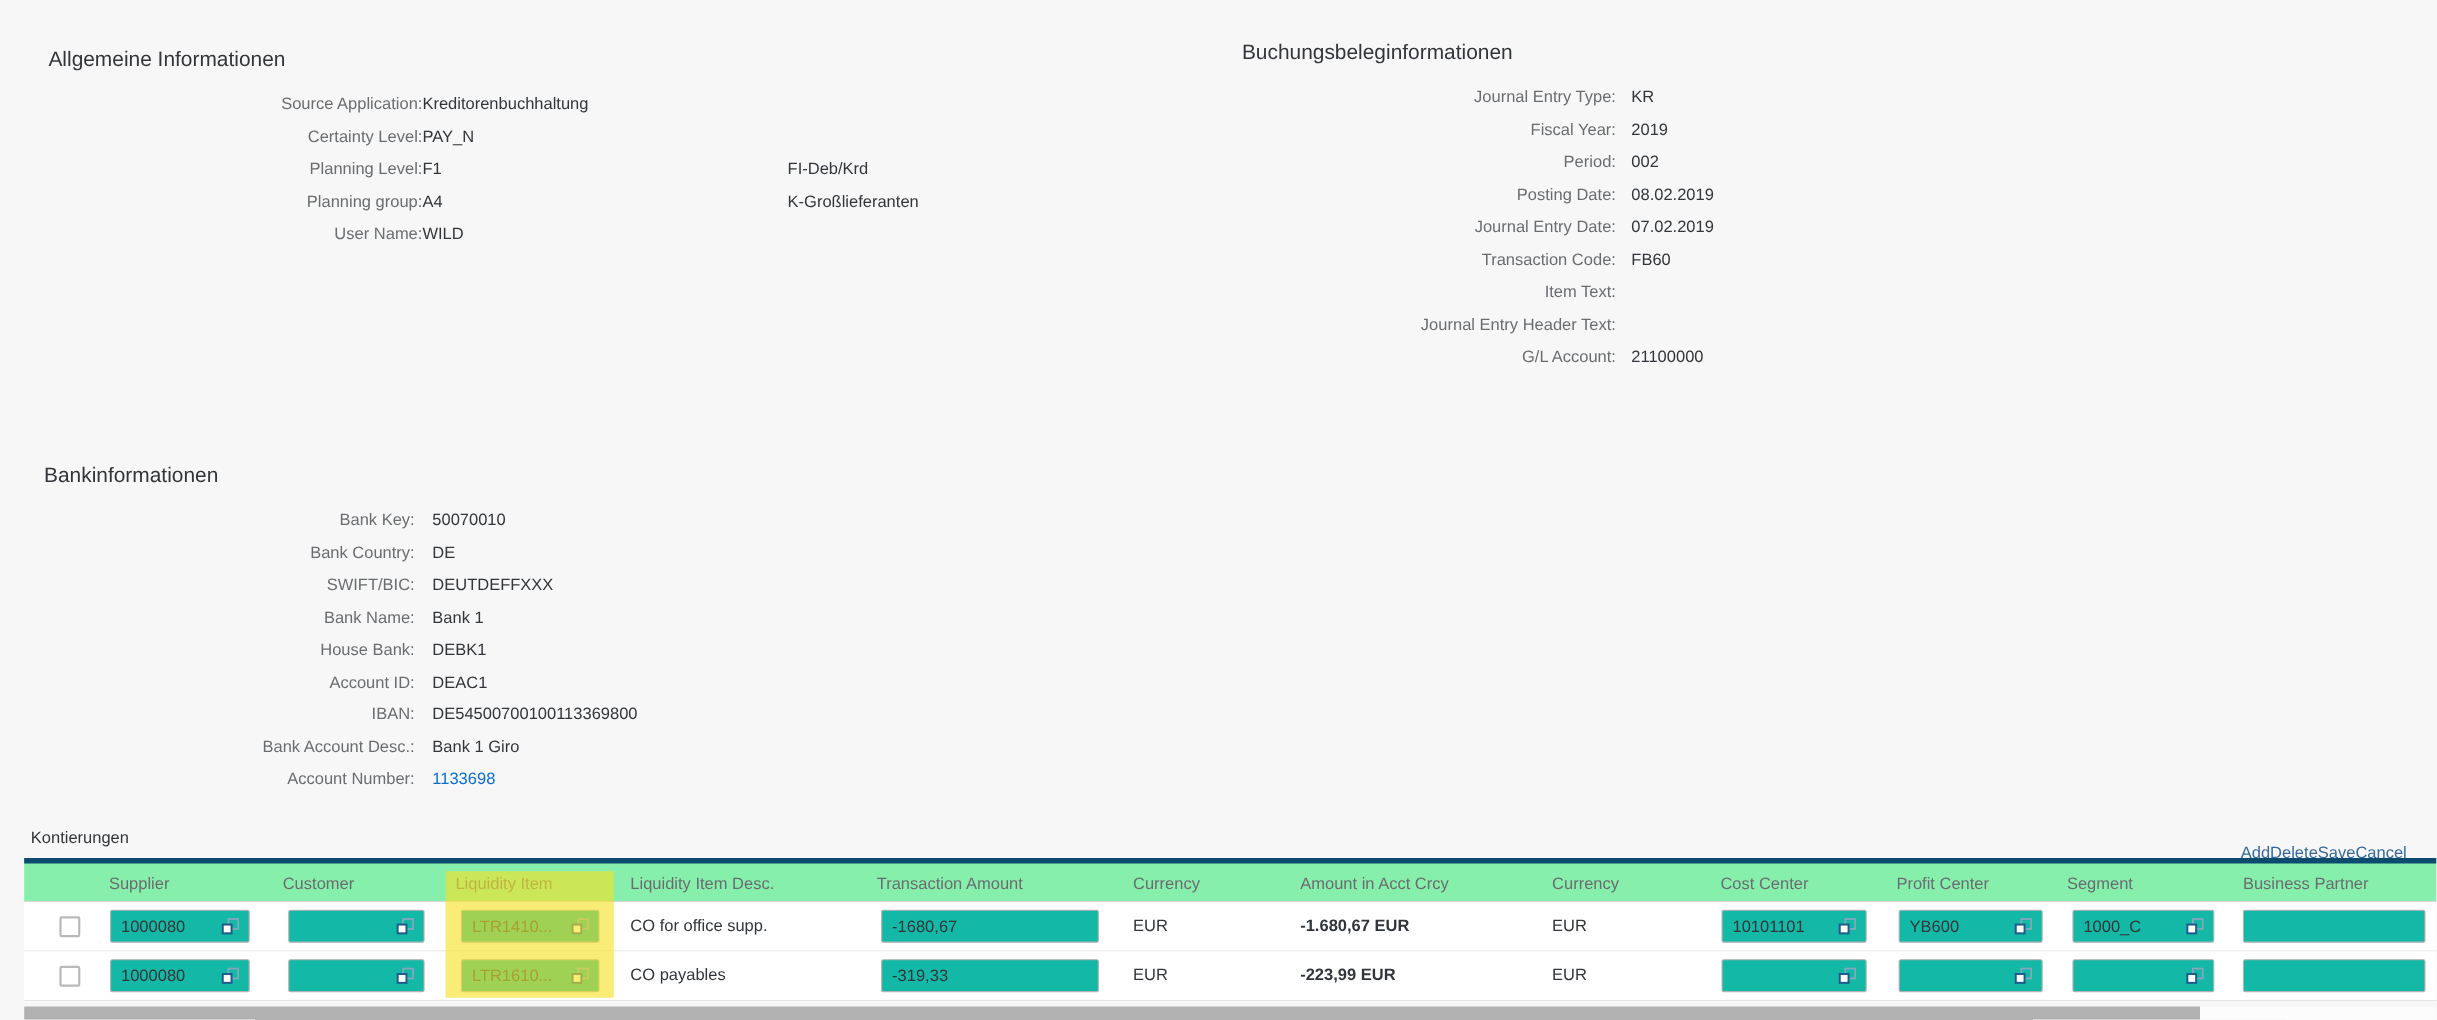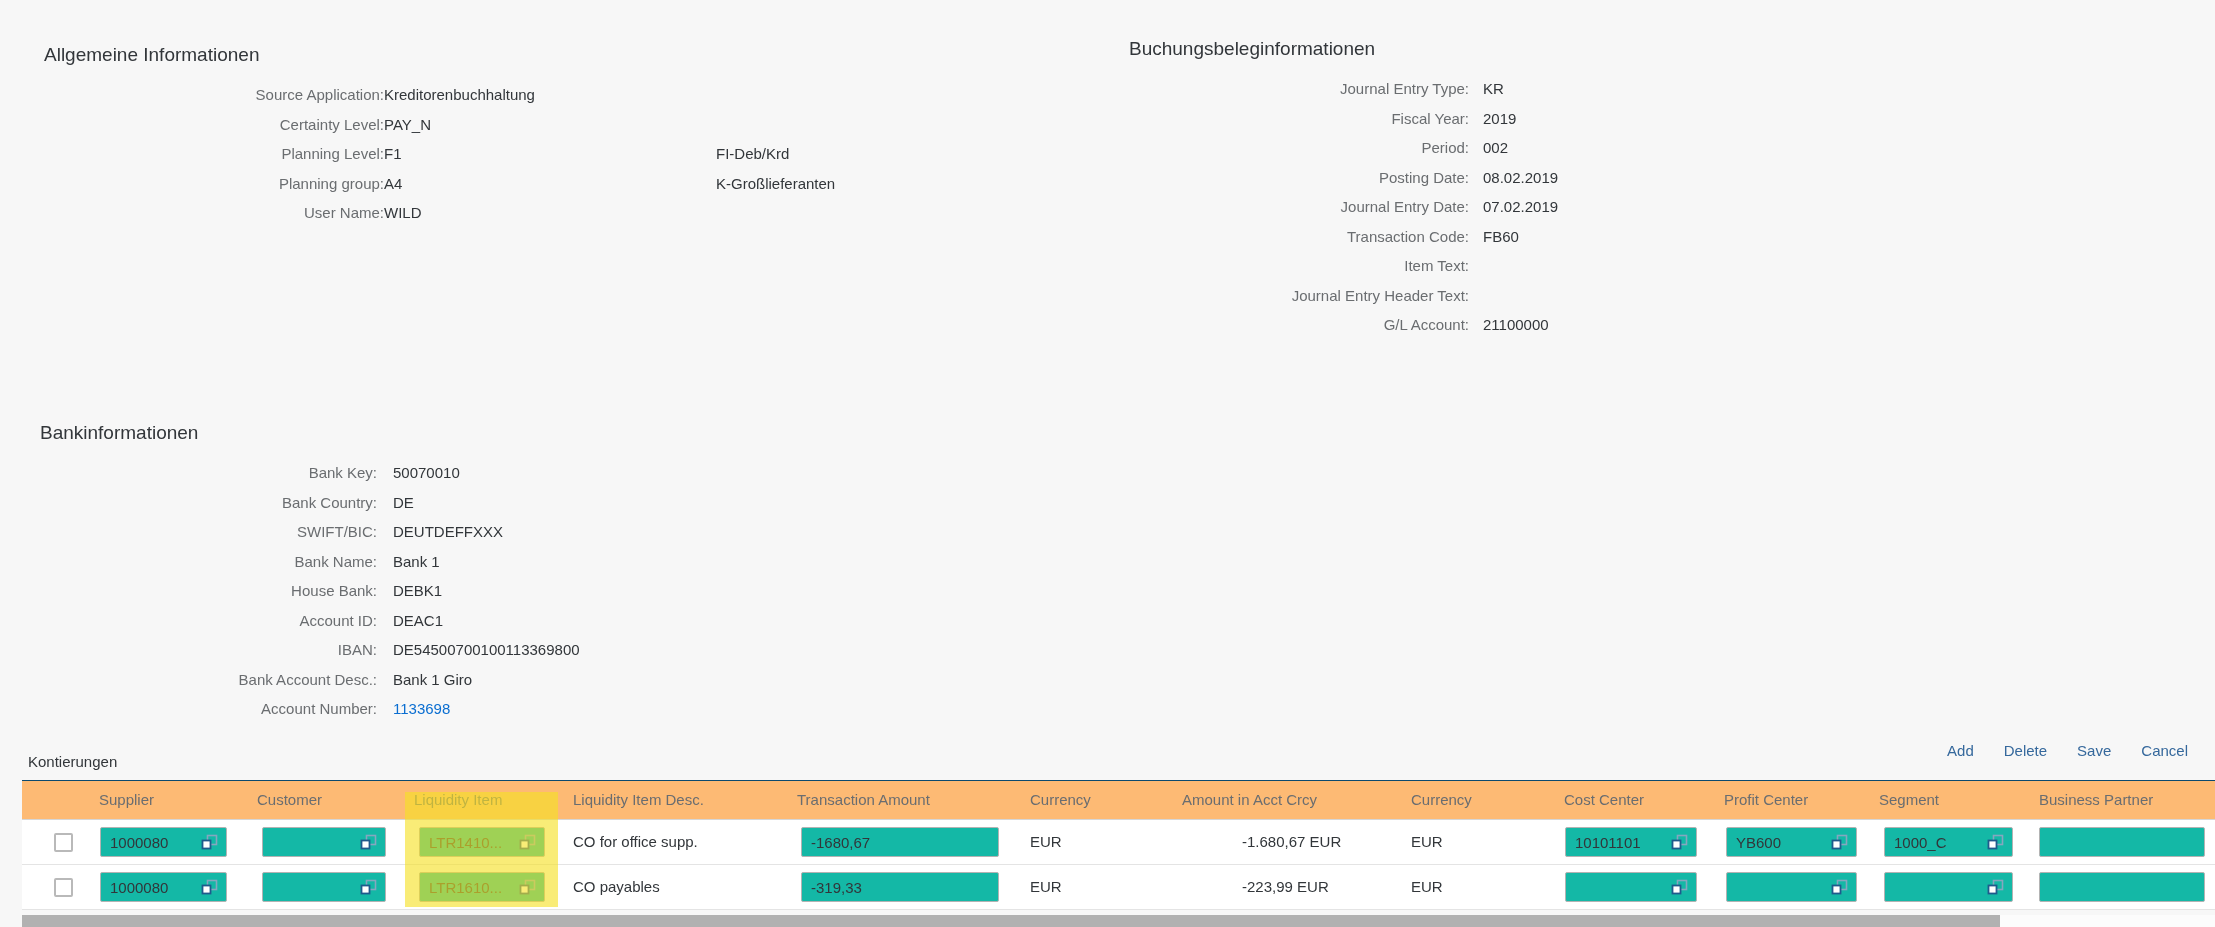--- a/index.html
+++ b/index.html
@@ -15,46 +15,46 @@
   .frow{display:grid;height:29.5px;align-items:center;}
   .sec-general .frow{grid-template-columns:340px 332px auto;column-gap:0;}
   .sec-posting .frow{grid-template-columns:340px auto;column-gap:14px;}
   .sec-bank   .frow{grid-template-columns:337px auto;column-gap:16px;}
   .flabel{color:#6a6d70;font-size:15px;text-align:right;white-space:nowrap;}
   .fvalue,.fextra{font-size:15px;color:#32363a;white-space:nowrap;}
   .link{color:#0a6ed1;cursor:pointer;}
 
   
   .kont-title{position:absolute;left:28px;top:745px;height:34px;line-height:34px;font-size:15px;color:#32363a;}
-  .kont-actions{position:absolute;right:27px;top:733px;height:34px;display:flex;gap:30px;}
+  .kont-actions{position:absolute;right:27px;top:758px;height:34px;display:flex;}
   .action-btn{font-size:15px;color:#35689c;cursor:pointer;background:none;border:none;padding:0;
     font-family:"Liberation Sans","DejaVu Sans",sans-serif;}
 
   
   .table-wrap{position:absolute;left:0;top:780px;width:2215px;}
   .thead{position:relative;left:22px;width:2193px;height:40px;box-sizing:border-box;
-    background:#fdba74;border-top:1px solid #0c4a6e;border-bottom:1px solid #d6d6d6;}
+    background:#86efac;border-top:5px solid #0c4a6e;border-bottom:1px solid #d6d6d6;}
   .trow{position:relative;left:22px;width:2193px;height:45px;box-sizing:border-box;
     background:#fff;border-bottom:1px solid #e4e4e4;}
   .th{position:absolute;top:0;height:38px;line-height:38px;font-size:15px;color:#6a6d70;white-space:nowrap;}
   .ct{position:absolute;top:0;height:44px;line-height:44px;font-size:15px;color:#32363a;white-space:nowrap;}
   .cbx{position:absolute;left:32px;top:13px;width:19px;height:19px;box-sizing:border-box;
     background:#fff;border:2px solid #b9b9b9;border-radius:2px;cursor:pointer;}
   .vh-field{position:absolute;top:7px;height:30px;box-sizing:border-box;display:flex;align-items:center;
     background:#14b8a6;border:1px solid #b3b3b3;border-radius:2px;}
   .vh-field input{flex:1;min-width:0;height:100%;border:0;outline:0;background:transparent;
     padding:0 4px 0 9px;font-size:15px;color:#32363a;font-family:"Liberation Sans","DejaVu Sans",sans-serif;}
   .vh-icon{flex:none;width:17px;height:17px;margin-right:8px;cursor:pointer;} 
   .h-supplier{left:77px;}  .c-supplier{left:78px;width:127px;}
   .h-customer{left:235px;} .c-customer{left:240px;width:124px;}
   .h-liq{left:392px;}      .c-liq{left:397px;width:126px;}
   .h-liqdesc{left:551px;}  .c-liqdesc{left:551px;}
   .h-amount{left:775px;}   .c-amount{left:779px;width:198px;}
   .h-curr{left:1008px;}    .c-curr{left:1008px;}
-  .h-acct{left:1160px;}    .c-acct{left:1220px;}
+  .h-acct{left:1160px;}    .c-acct{left:1160px;font-weight:bold;}
   .h-curr2{left:1389px;}   .c-curr2{left:1389px;}
   .h-cost{left:1542px;}    .c-cost{left:1543px;width:132px;}
   .h-profit{left:1702px;}  .c-profit{left:1704px;width:131px;}
   .h-seg{left:1857px;}     .c-seg{left:1862px;width:129px;}
   .h-bp{left:2017px;}      .c-bp{left:2017px;width:166px;}
 
   
   .liq-highlight{position:absolute;left:405px;top:792px;width:153px;height:115px;
     background:rgba(246,224,35,0.62);z-index:5;pointer-events:none;}
 

